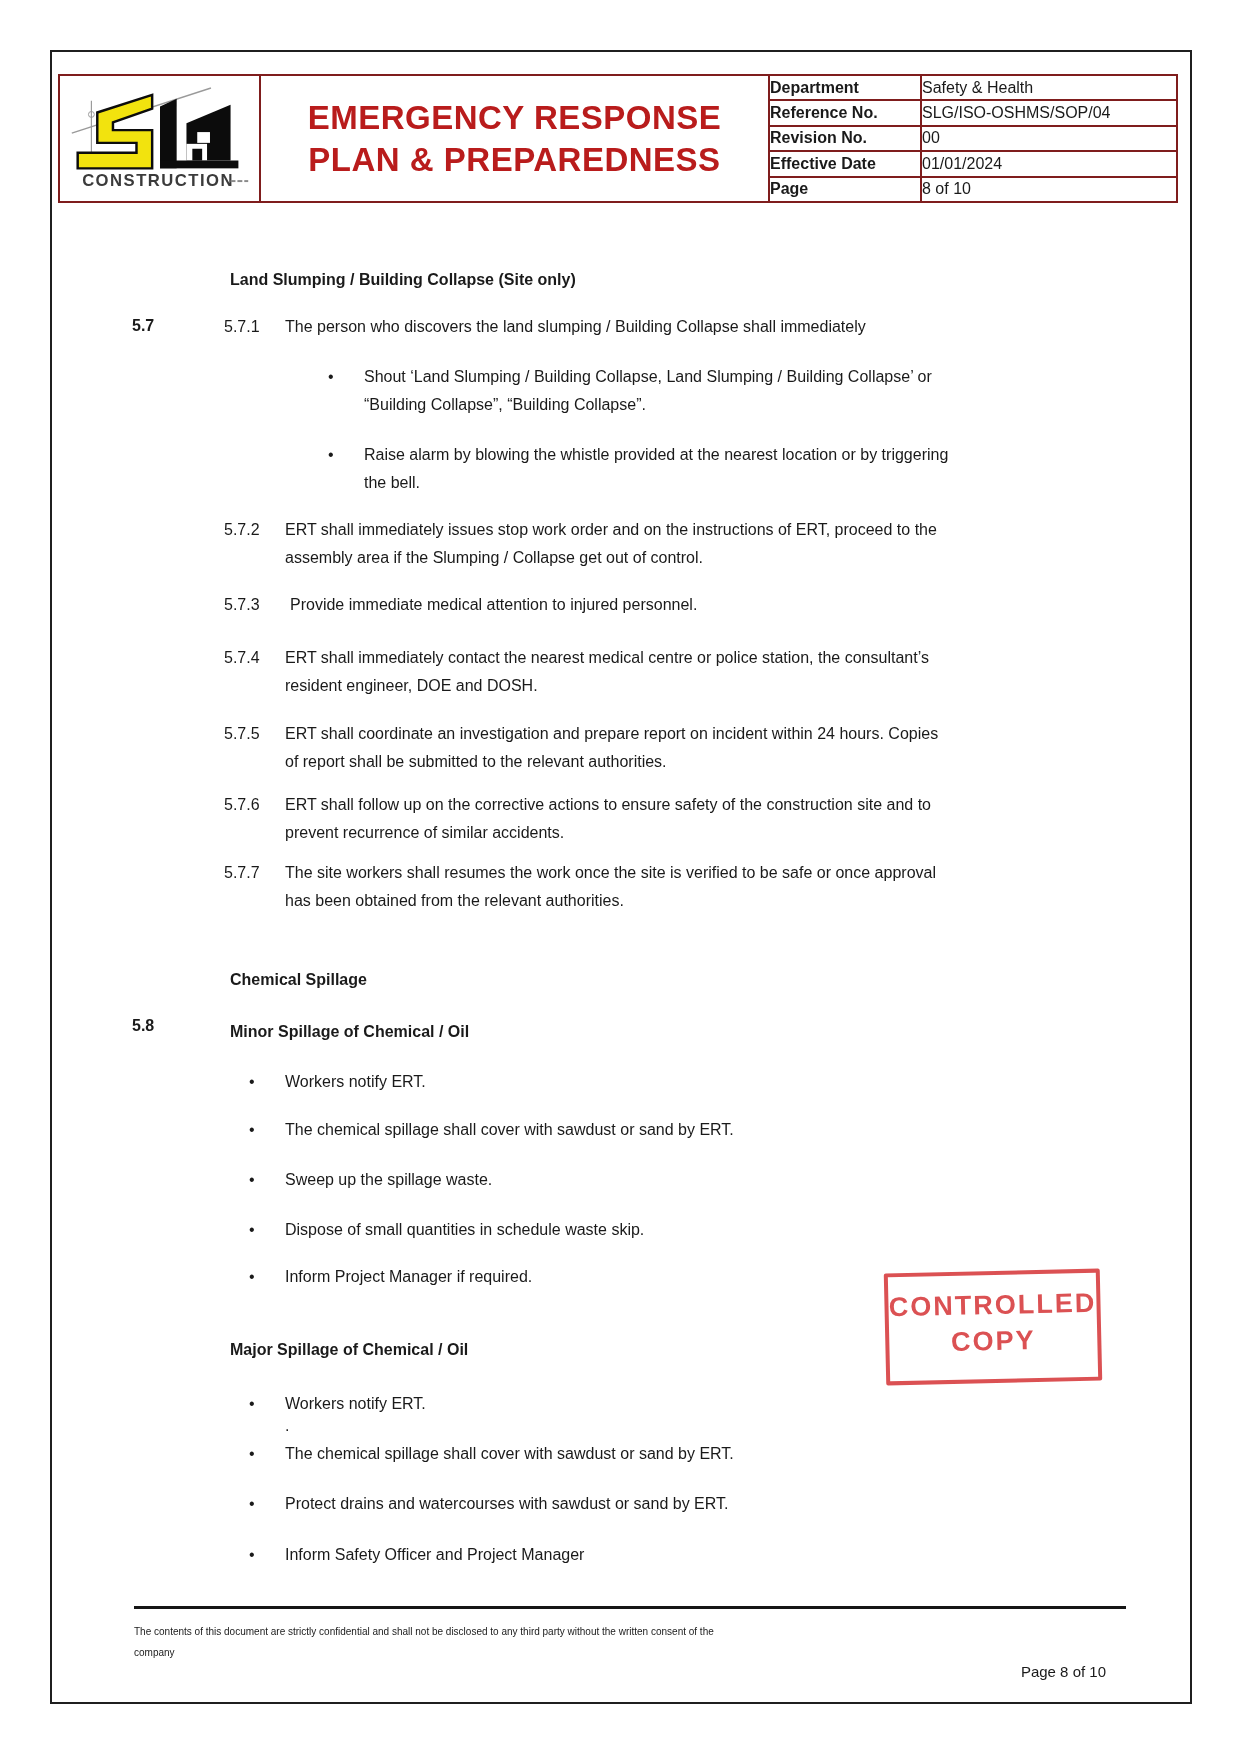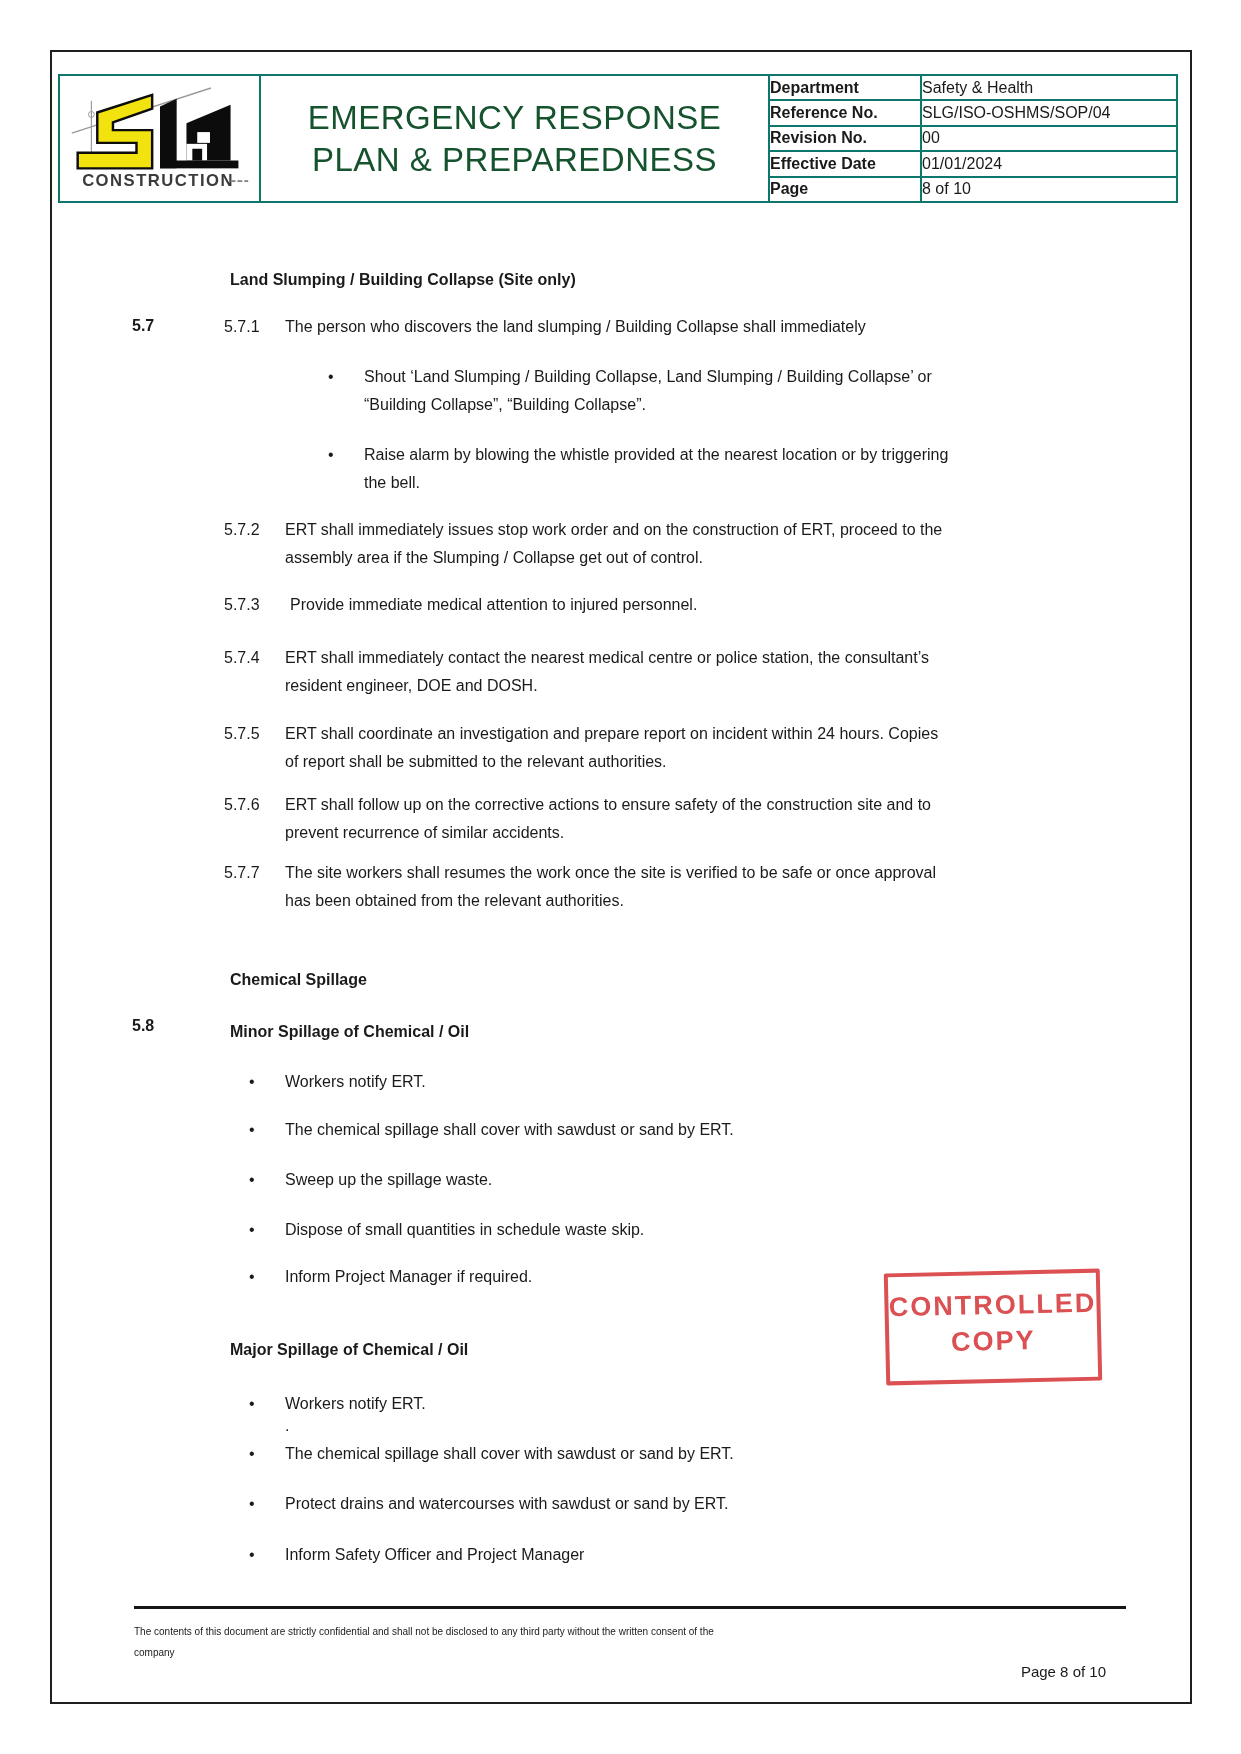--- a/index.html
+++ b/index.html
@@ -8,26 +8,26 @@
     font-family:"Liberation Sans","DejaVu Sans",sans-serif;color:#1a1a1a;overflow:hidden;
   }
   .page-frame{
     position:absolute;left:50px;top:50px;width:1138px;height:1650px;
     border:2px solid #1f1f1f;
   }
   
   table.hdr{
     position:absolute;left:58px;top:74px;border-collapse:collapse;table-layout:fixed;
   }
-  table.hdr td{border:2px solid #0f766e;padding:0;vertical-align:middle;background:#fff;}
+  table.hdr td{border:2px solid #7f1d1d;padding:0;vertical-align:middle;background:#fff;}
   td.logo-cell{width:199px;height:125px;text-align:center;}
   td.title-cell{width:507px;text-align:center;}
   td.lab{width:150px;height:21px;font-weight:bold;font-size:16px;padding-left:11px;}
   td.val{width:254px;font-size:16px;padding-left:11px;margin-left:6px;}
-  .title-wrap{font-weight:normal;font-size:33px;line-height:42px;letter-spacing:.5px;color:#14532d;}
+  .title-wrap{font-weight:bold;font-size:33px;line-height:42px;letter-spacing:.5px;color:#b91c1c;}
   
   .row{position:absolute;left:0;top:0;width:1241px;font-size:16px;line-height:28px;}
   .n1{position:absolute;left:132px;font-weight:bold;margin-top:46px;}
   .h1{position:absolute;left:230px;font-weight:bold;}
   .n2{position:absolute;left:224px;}
   .t2{position:absolute;left:285px;width:752px;white-space:pre-line;}
   .b1dot{position:absolute;left:328px;}
   .b1txt{position:absolute;left:364px;width:662px;white-space:pre-line;}
   .b2dot{position:absolute;left:249px;}
   .b2txt{position:absolute;left:285px;width:752px;white-space:pre-line;}
@@ -124,21 +124,21 @@
 “Building Collapse”, “Building Collapse”.</span>
   </div>
   <div class="row" style="top:441px">
     <span class="b1dot">•</span>
     <span class="b1txt">Raise alarm by blowing the whistle provided at the nearest location or by triggering
 the bell.</span>
   </div>
 
   <div class="row" style="top:516px">
     <span class="n2">5.7.2</span>
-    <span class="t2">ERT shall immediately issues stop work order and on the construction of ERT, proceed to the
+    <span class="t2">ERT shall immediately issues stop work order and on the instructions of ERT, proceed to the
 assembly area if the Slumping / Collapse get out of control.</span>
   </div>
 
   <div class="row" style="top:591px">
     <span class="n2">5.7.3</span>
     <span class="t2" style="left:290px">Provide immediate medical attention to injured personnel.</span>
   </div>
 
   <div class="row" style="top:644px">
     <span class="n2">5.7.4</span>

